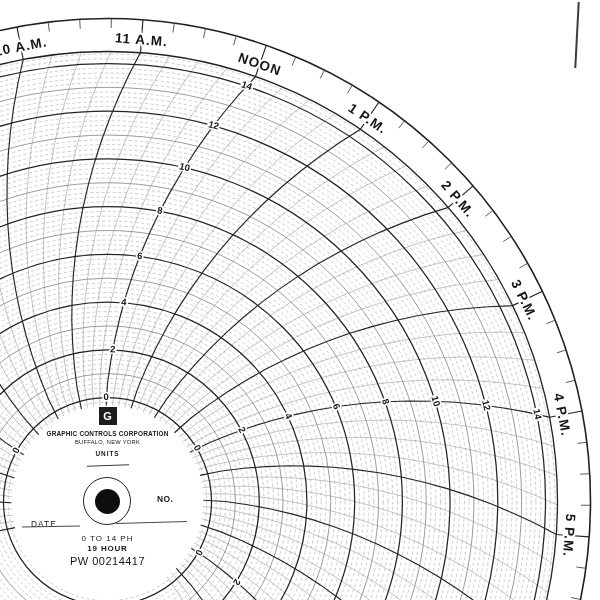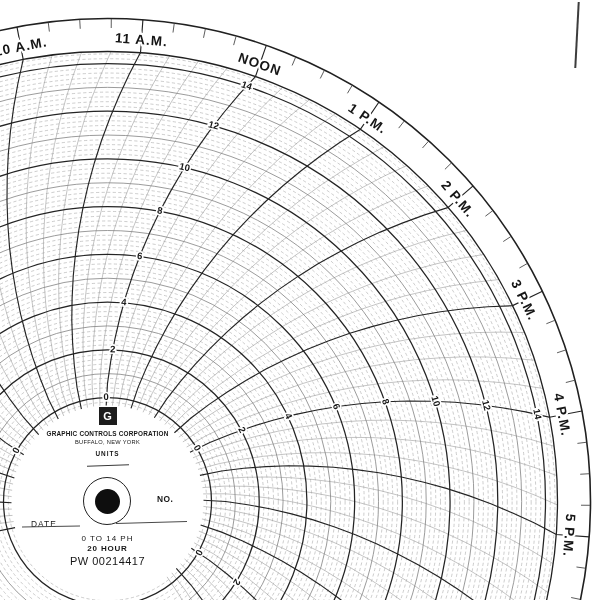--- a/index.html
+++ b/index.html
@@ -286,18 +286,18 @@
     <div class="centered city">BUFFALO, NEW YORK</div>
     <div class="centered units">UNITS</div>
     <div class="units-line"></div>
     <div class="date-label">DATE</div>
     <div class="no-label">NO.</div>
     <div class="spindle"></div>
     <div class="spindle-dot"></div>
     <div class="write-line left"></div>
     <div class="write-line right"></div>
     <div class="centered range">0 TO 14 PH</div>
-    <div class="centered rotation">20 HOUR</div>
+    <div class="centered rotation">19 HOUR</div>
     <div class="centered part">PW 00214417</div>
   </div>
 
   <div class="scan-mark"></div>
 </div>
 
 </body></html>

